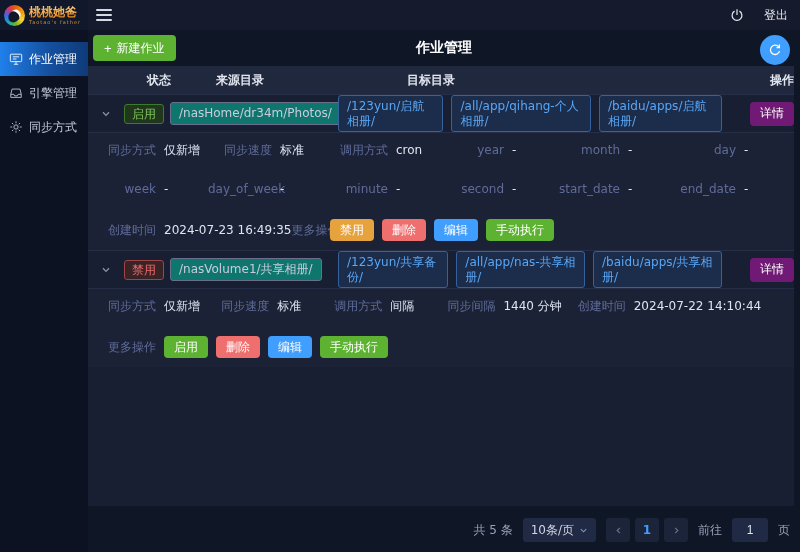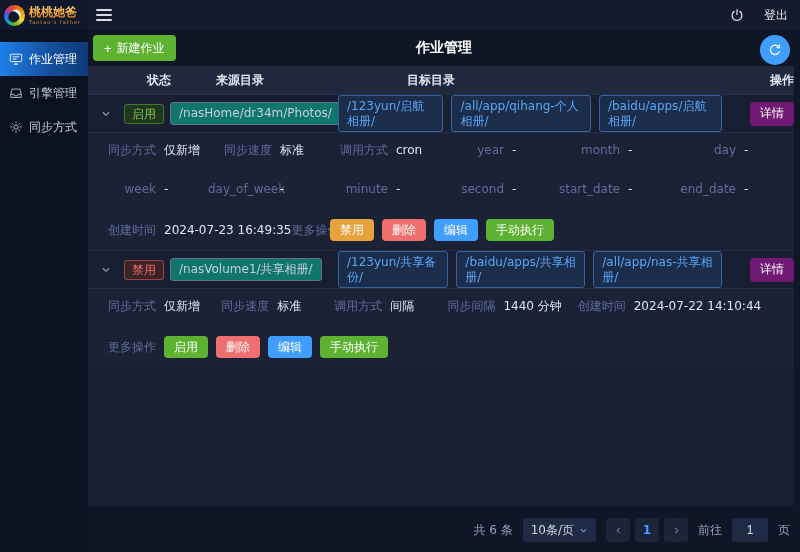--- a/index.html
+++ b/index.html
@@ -265,22 +265,22 @@
         <span class="expander">
           <svg viewBox="0 0 10 10" width="10" height="10">
               <path d="M2 3.2 5 6.4 8 3.2" fill="none" stroke="currentColor" stroke-width="1.3"></path>
             </svg>
         </span>
       </div>
       <div class="col-status"><span class="badge badge-off">禁用</span></div>
       <div class="col-source"><span class="tag tag-source">/nasVolume1/共享相册/</span></div>
       <div class="col-target">
         <span class="tag tag-target">/123yun/共享备份/</span>
+        <span class="tag tag-target">/all/app/nas-共享相册/</span>
         <span class="tag tag-target">/baidu/apps/共享相册/</span>
-        <span class="tag tag-target">/all/app/nas-共享相册/</span>
       </div>
       <div class="col-actions"><button class="btn-detail">详情</button></div>
     </div>
     <div class="tdetail">
       <div class="dgrid">
         <div class="dpair">
             <span class="dlabel">同步方式</span>
             <span class="dvalue">仅新增</span>
           </div>
         <div class="dpair">
@@ -308,21 +308,21 @@
             <button class="sbtn sbtn-primary">编辑</button>
             <button class="sbtn sbtn-success">手动执行</button>
           </span>
         </div>
         <div class="span3"></div>
       </div>
     </div>
   </div>
 
   <div class="pagination">
-    <span>共 6 条</span>
+    <span>共 5 条</span>
     <div class="size-select">
       <span>10条/页</span>
       <span>
         <svg viewBox="0 0 10 10" width="9" height="9">
             <path d="M2 3.5 5 6.5 8 3.5" fill="none" stroke="#8a93a8" stroke-width="1.2"></path>
           </svg>
       </span>
     </div>
     <div class="pager">
       <div class="pg">

